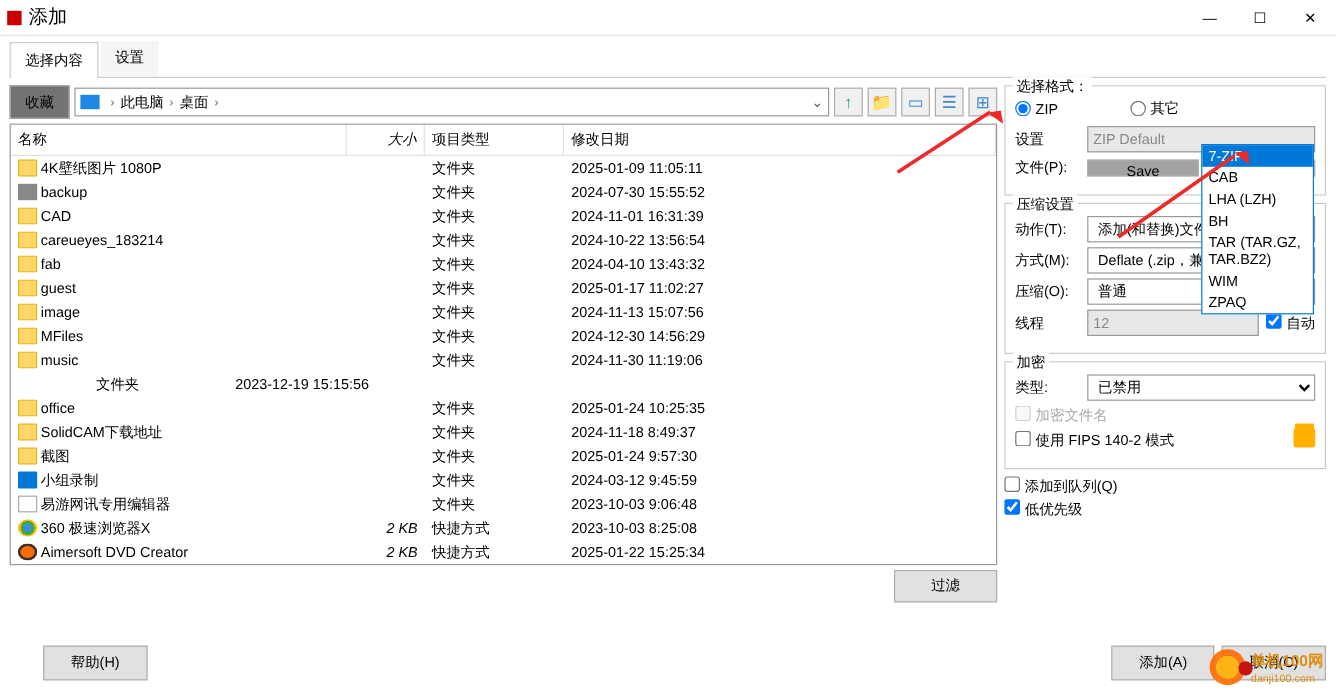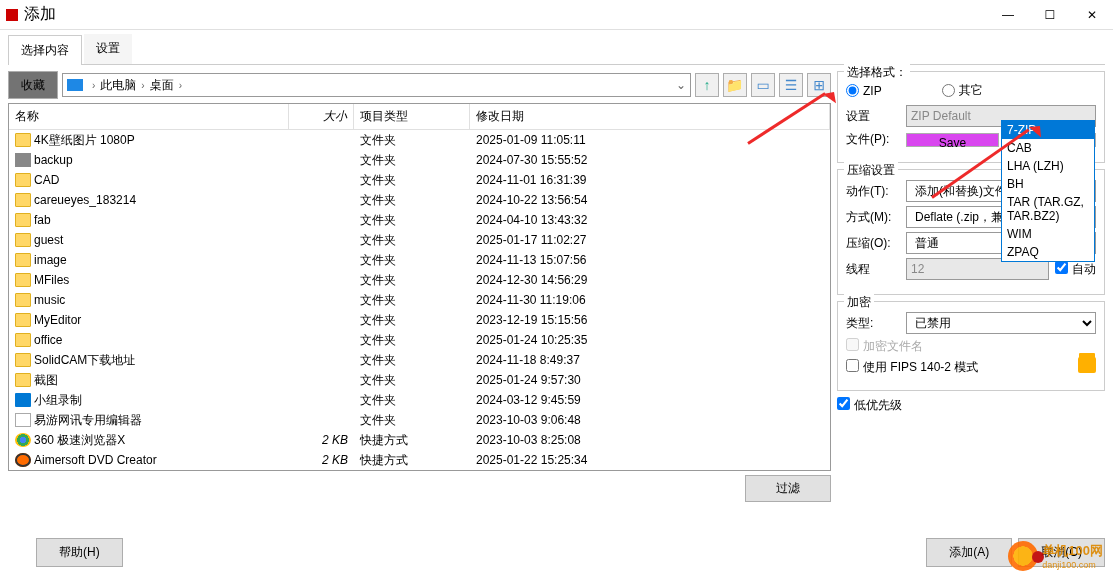--- a/index.html
+++ b/index.html
@@ -48,21 +48,21 @@
 .rightcol .group .gtitle { position: absolute; top: -8px; left: 6px; background: #fff; padding: 0 3px; }
 .radiorow { display: flex; gap: 60px; margin-bottom: 6px; margin-top: 4px; }
 .radiorow label { display: flex; align-items: center; gap: 4px; }
 .selrow { display: flex; align-items: center; gap: 6px; margin: 4px 0; }
 .selrow .lbl { width: 54px; }
 .selrow select, .selrow input[type=text] { flex: 1; border: 1px solid #999; height: 22px; padding: 0 4px; background: #fff; }
 .selrow input[disabled] { background: #e8e8e8; color: #888; }
 .selectbadge { background: #7080d0; color: #fff; padding: 2px 8px; font-weight: bold; letter-spacing: 1px; font-size: 11px; display: inline-flex; align-items: center; gap: 4px; }
 .selectbadge .q { width: 14px; height: 14px; border: 1.5px solid #fff; border-radius: 50%; display: inline-flex; align-items: center; justify-content: center; font-size: 10px; }
 .btnrow { display: flex; gap: 4px; }
-.smallbtn { border: 1px solid #adadad; background: #d946ef; padding: 2px 8px; height: 14px; }
+.smallbtn { border: 1px solid #adadad; background: #a3a3a3; padding: 2px 8px; height: 14px; }
 .dropdown-open { position: absolute; right: 9px; top: 48px; width: 94px; border: 1px solid #0078d7; background: #fff; z-index: 50; }
 .dropdown-open .ditem { padding: 2px 5px; }
 .dropdown-open .ditem.sel { background: #0078d7; color: #fff; }
 .threads input { width: 42px; flex: none; }
 .checkrow { display: flex; align-items: flex-start; gap: 4px; margin: 2px 0; }
 .checkrow input[type=checkbox] { width: 13px; height: 13px; }
 .checkrow.disabled { color: #aaa; }
 .lockicon { width: 18px; height: 16px; background: #ffb000; border-radius: 2px; margin-left: auto; box-shadow: 0 -5px 0 -1px #ffb000; }
 .buttonbar { position: absolute; bottom: 10px; left: 8px; right: 8px; display: flex; padding-left: 28px; }
 .bbtn { border: 1px solid #adadad; background: #e1e1e1; padding: 5px 22px; }
@@ -181,21 +181,20 @@
               <div class="cell col-type">文件夹</div>
               <div class="cell col-date">2024-12-30 14:56:29</div>
             </div>
             <div class="flrow">
               <div class="cell col-name"><span class="ic ic-folder"></span>music</div>
               <div class="cell col-size" style="text-align:right"></div>
               <div class="cell col-type">文件夹</div>
               <div class="cell col-date">2024-11-30 11:19:06</div>
             </div>
             <div class="flrow">
-              <div class="cell col-name"><span class="ic ic-folder"></span>MyEditor</div>
               <div class="cell col-size" style="text-align:right"></div>
               <div class="cell col-type">文件夹</div>
               <div class="cell col-date">2023-12-19 15:15:56</div>
             </div>
             <div class="flrow">
               <div class="cell col-name"><span class="ic ic-folder"></span>office</div>
               <div class="cell col-size" style="text-align:right"></div>
               <div class="cell col-type">文件夹</div>
               <div class="cell col-date">2025-01-24 10:25:35</div>
             </div>
@@ -316,20 +315,24 @@
         <div class="checkrow">
           <label class="checkrow">
               <input type="checkbox" style=""> 
               <span>使用 FIPS 140-2 模式</span>
             </label>
           <div class="lockicon"></div>
         </div>
       </div>
 
       <label class="checkrow">
+          <input type="checkbox" style=""> 
+          <span>添加到队列(Q)</span>
+        </label>
+      <label class="checkrow">
           <input type="checkbox" checked="" style=""> 
           <span>低优先级</span>
         </label>
     </div>
   </div>
 </div>
 
 <div class="arrow" style="left:748px;top:142px;">
   <div class="line" style="width:92px;transform:rotate(-33deg);"></div>
   <div class="head" style="left:78px;top:-58px;border-bottom-color:#ee2a2a;transform:rotate(35deg)"></div>

